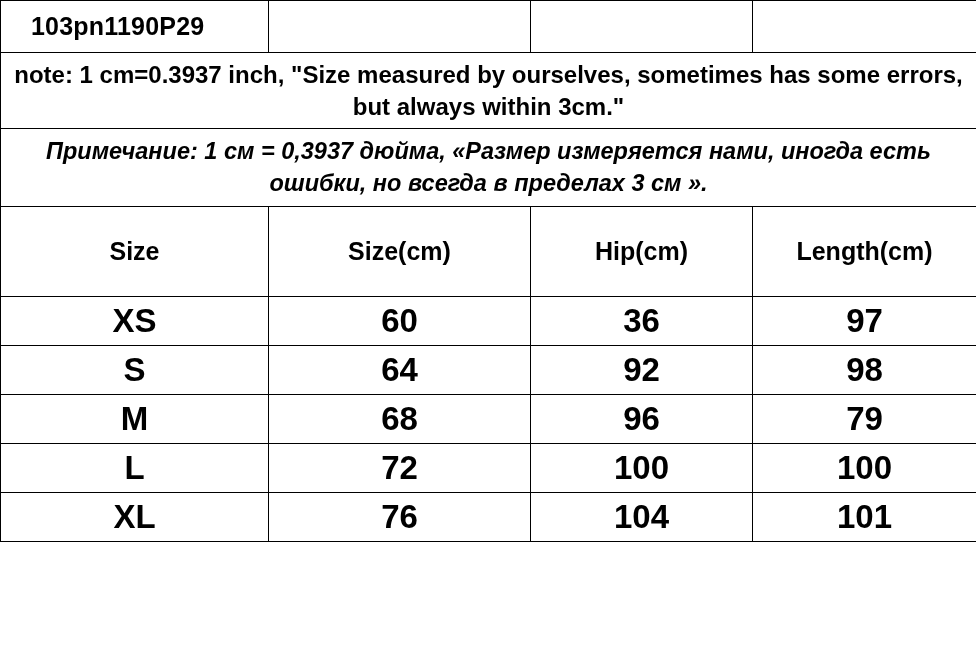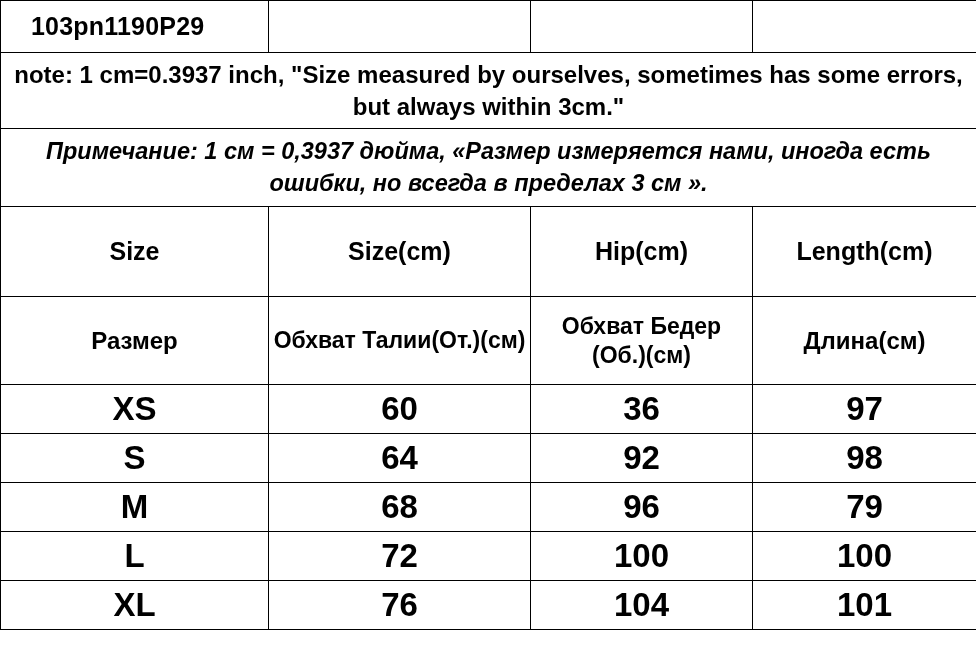--- a/index.html
+++ b/index.html
@@ -114,26 +114,20 @@
       </tr>
       <tr class="row-note-ru">
         <td colspan="4">Примечание: 1 см = 0,3937 дюйма, «Размер измеряется нами, иногда есть ошибки, но всегда в пределах 3 см ».</td>
       </tr>
       <tr class="row-head-en">
         <td>Size</td>
         <td>Size(cm)</td>
         <td>Hip(cm)</td>
         <td>Length(cm)</td>
       </tr>
-      <tr class="row-head-ru">
-        <td class="ru-size">Размер</td>
-        <td>Обхват Талии(От.)(см)</td>
-        <td>Обхват Бедер (Об.)(см)</td>
-        <td class="ru-length">Длина(см)</td>
-      </tr>
 
       <tr class="row-data">
         <td>XS</td>
         <td>60</td>
         <td>36</td>
         <td>97</td>
       </tr>
       <tr class="row-data">
         <td>S</td>
         <td>64</td>

